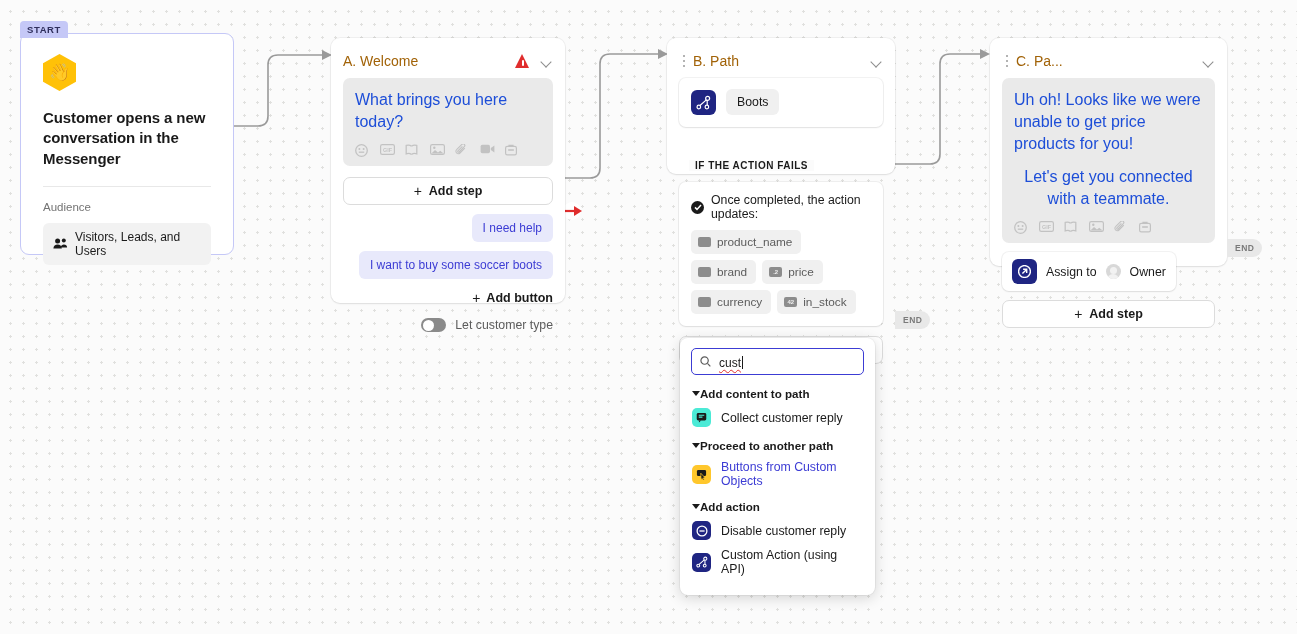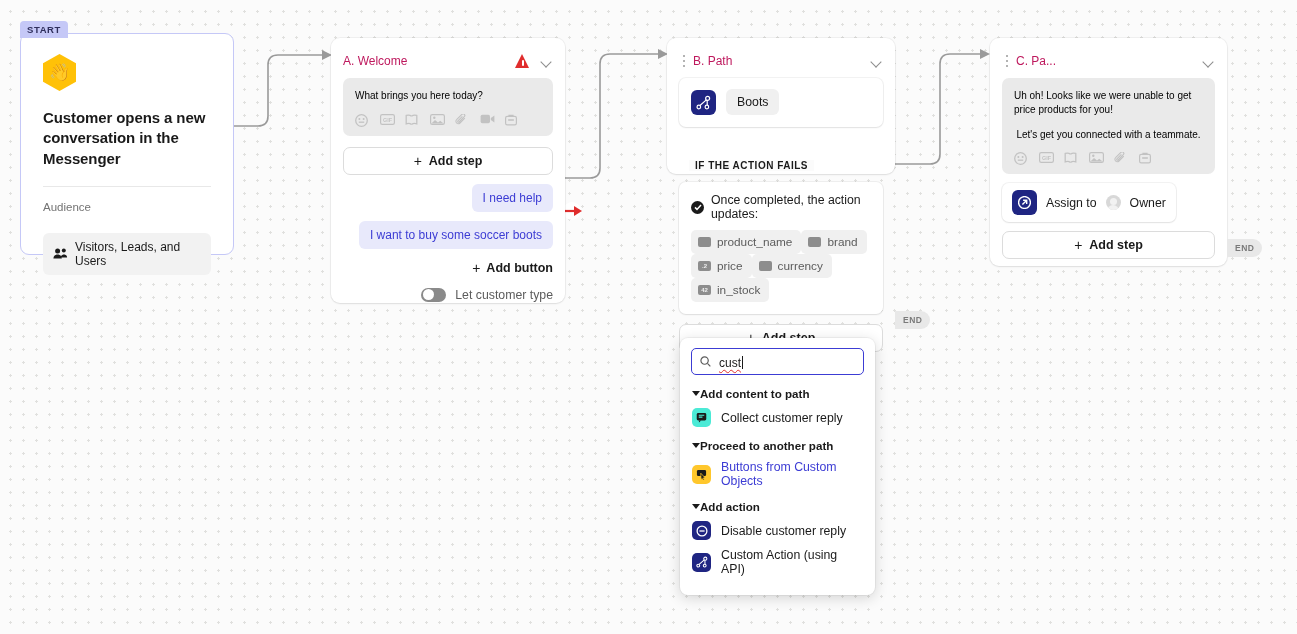--- a/index.html
+++ b/index.html
@@ -65,21 +65,21 @@
     line-height: 1.35;
     letter-spacing: -.1px;
   }
   .hr { height: 1px; background: #e8e8e8; margin: 17px 0 0 0; }
   #audience-label {
     margin-top: 14px;
     font-size: 11.5px;
     color: #737373;
   }
   #audience-pill {
-    margin-top: 20px;
+    margin-top: 10px;
     background: #f2f2f2;
     border-radius: 6px;
     padding: 7px 10px;
     display: inline-flex; align-items: center; gap: 7px;
     font-size: 12px; color: #1a1a1a;
   }
 
   
   .card-head {
     display: flex; align-items: center;
@@ -88,21 +88,21 @@
   }
   .grip {
     width: 10px; height: 14px;
     display: flex; flex-direction: column; justify-content: space-between;
     align-items: center;
     margin-right: 4px;
     padding: 1px 0;
   }
   .grip i { display:block; width: 2.4px; height: 2.4px; border-radius: 50%; background: #9a9a9a; }
   .card-title {
-    font-size: 12px; color: #be185d; flex: 1;
+    font-size: 14px; color: #a16207; flex: 1;
     white-space: nowrap; overflow: hidden;
   }
   .chev {
     width: 13px; height: 13px; position: relative; flex: none; cursor: pointer;
   }
   .chev:before {
     content: ""; position: absolute; left: 2px; top: 3px;
     width: 7px; height: 7px;
     border-right: 1.6px solid #8d8d8d; border-bottom: 1.6px solid #8d8d8d;
     transform: rotate(45deg);
@@ -120,21 +120,21 @@
     width: 2px; height: 6.5px; background: #fff; border-radius: 1px;
   }
 
   
   .msg-block {
     margin: 6px 12px 0 12px;
     background: #eaeaea;
     border-radius: 7px;
     padding: 11px 12px 9px 12px;
   }
-  .msg-text { font-size: 10px; color: #000000; line-height: 1.38; }
+  .msg-text { font-size: 16px; color: #1d4ed8; line-height: 1.38; }
   .msg-text p + p { margin-top: 11px; text-align: center; }
   .composer-icons {
     display: flex; gap: 10px; margin-top: 11px; align-items: center;
   }
   .ci { width: 15px; height: 13px; opacity: .42; flex: none; }
 
   
   .add-step {
     margin: 11px 12px 0 12px;
     border: 1px solid #dcdcdc;
@@ -207,21 +207,21 @@
     background: #fff;
     border-radius: 7px;
     box-shadow: 0 1px 2px rgba(0,0,0,.07), 0 0 0 1px rgba(0,0,0,.05);
     padding: 11px 12px 12px 12px;
   }
   .upd-head { display: flex; align-items: center; gap: 7px; font-size: 12.3px; color: #1a1a1a; }
   .check-dot {
     width: 13px; height: 13px; border-radius: 50%; background: #1a1a1a;
     display: flex; align-items: center; justify-content: center; flex: none;
   }
-  .attr-rows { margin-top: 9px; display: flex; flex-wrap: wrap; }
+  .attr-rows { margin-top: 9px; display: flex; flex-wrap: wrap; gap: 6px; }
   .attr {
     background: #f0f0f0; border-radius: 5px;
     padding: 5px 9px 5px 7px;
     display: inline-flex; align-items: center; gap: 6px;
     font-size: 11.8px; color: #5c5c5c;
   }
   .attr-ico {
     width: 13px; height: 10px; border-radius: 2px; background: #8d8d8d;
     flex: none; display: flex; align-items: center; justify-content: center;
     color: #f0f0f0; font-size: 6px; font-weight: bold; line-height: 1;

